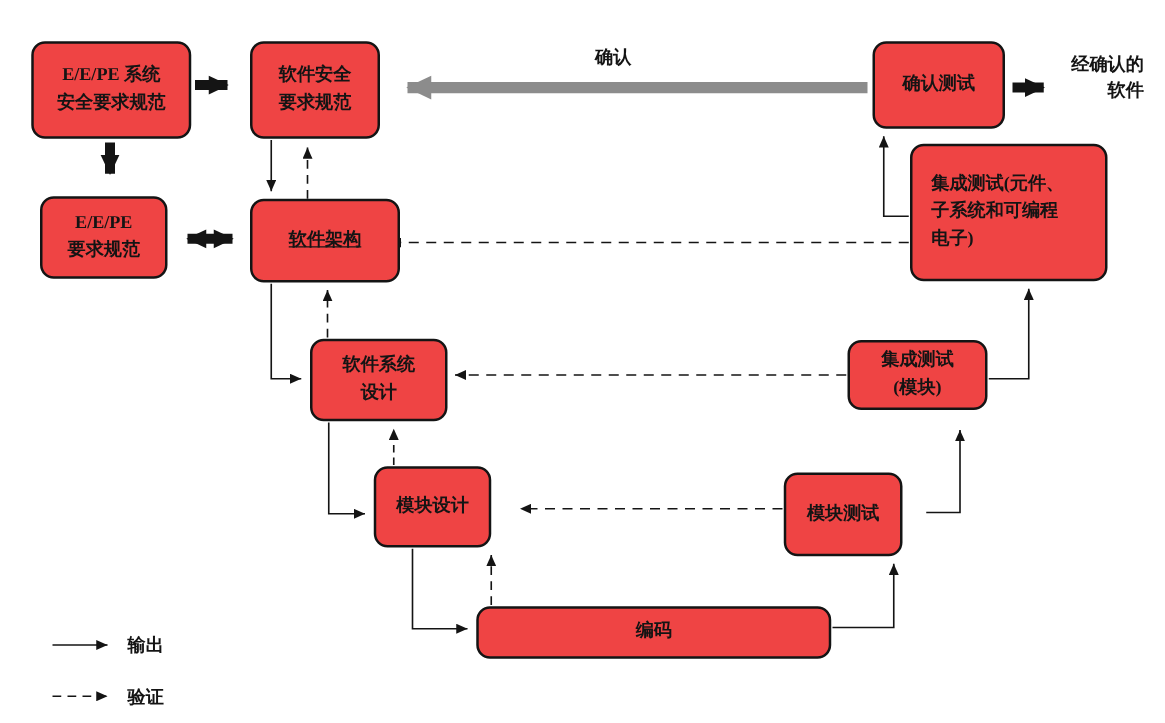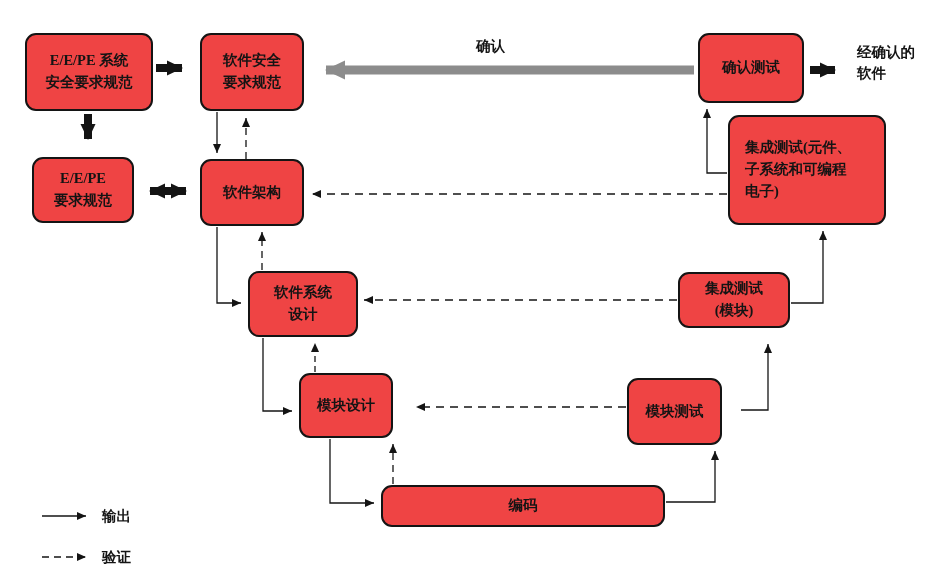--- a/index.html
+++ b/index.html
@@ -32,20 +32,21 @@
     text-align:left;
     padding-left:15px;
   }
   .floating-label{
     position:absolute;
     white-space:pre-line;
     font-size:14.5px;
     font-weight:600;
     line-height:1.45;
     z-index:2;
+    text-align:right;
   }
   .legend-label{
     position:absolute;
     font-size:14.5px;
     font-weight:600;
     z-index:2;
   }
   svg.wires{
     position:absolute;
     left:0;top:0;
@@ -101,21 +102,21 @@
 
   <div class="box" style="left:25px;top:33px;width:128px;height:78px;">E/E/PE 系统
 安全要求规范</div>
 
   <div class="box" style="left:32px;top:157px;width:102px;height:66px;">E/E/PE
 要求规范</div>
 
   <div class="box" style="left:200px;top:33px;width:104px;height:78px;text-align:right;">软件安全
 要求规范</div>
 
-  <div class="box" style="left:200px;top:159px;width:104px;height:67px;">软件架构</div>
+  <div class="box" style="left:200px;top:159px;width:120px;height:67px;text-decoration:underline;">软件架构</div>
 
   <div class="box" style="left:248px;top:271px;width:110px;height:66px;">软件系统
 设计</div>
 
   <div class="box" style="left:299px;top:373px;width:94px;height:65px;">模块设计</div>
 
   <div class="box" style="left:381px;top:485px;width:284px;height:42px;">编码</div>
 
   <div class="box" style="left:627px;top:378px;width:95px;height:67px;">模块测试</div>
 

